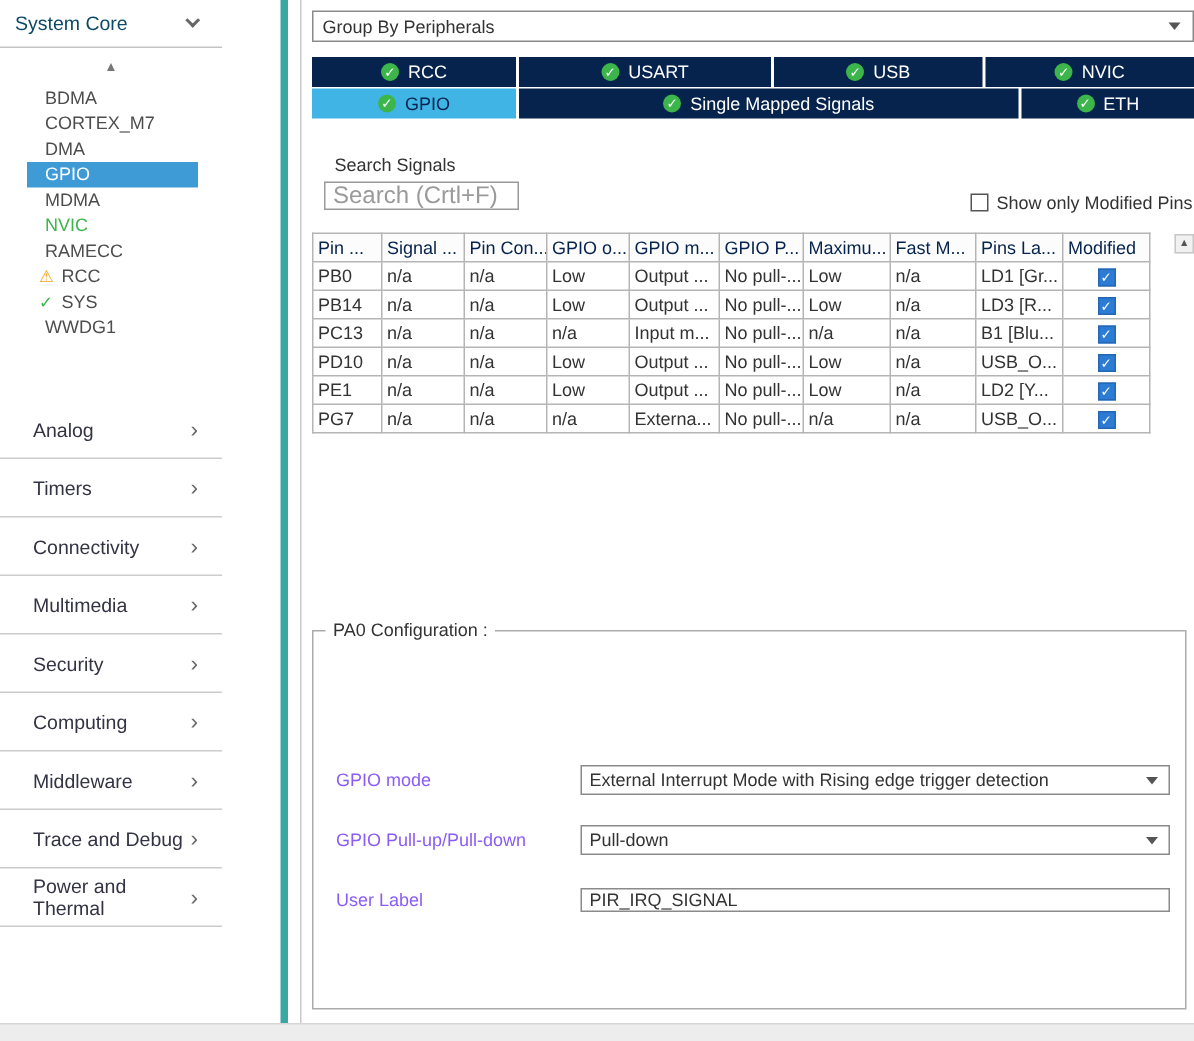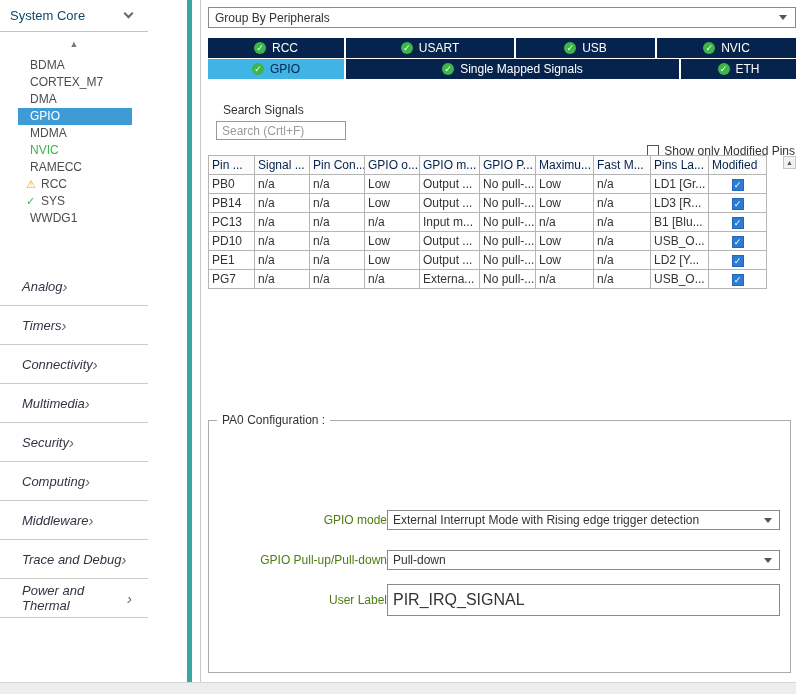--- a/index.html
+++ b/index.html
@@ -17,65 +17,65 @@
   .sb-scroll-up { text-align:center; color:#777; font-size:9px; padding:7px 0 8px; cursor:pointer; }
   .sb-item { height:17px; line-height:17px; margin:0 16px 0 18px; padding-left:12px;
     color:#4d4d4d; cursor:pointer; white-space:nowrap; }
   .sb-item.selected { background:#3e9bd6; color:#fff; }
   .sb-item.green { color:#3cb54b; }
   .sb-item.has-icon { padding-left:8px; }
   .sb-icon { display:inline-block; width:15px; font-size:11px; }
   .sb-icon.warn { color:#efa51f; }
   .sb-icon.ok { color:#3cb54b; }
   .sb-cats { margin-top:40px; }
-  .sb-cat { height:39px; display:flex; align-items:center; justify-content:flex-start;
-    padding:0 16px 0 22px; border-bottom:1px solid #ccc; color:#333344; font-size:13px; cursor:pointer;font-style:italic; }
+  .sb-cat { height:39px; display:flex; align-items:center; justify-content:space-between;
+    padding:0 16px 0 22px; border-bottom:1px solid #ccc; color:#333344; font-size:13px; cursor:pointer; }
   .sb-cat .chev-glyph { color:#666; font-size:15px; }
   
   .splitter { position:absolute; left:187px; top:0; width:5px; height:100%; background:#3aa7a3; cursor:col-resize; }
   
   .main { position:absolute; left:200px; top:0; right:0; height:calc(100% - 12px); border-left:1px solid #c8c8c8; background:#fff; }
   .group-by { position:absolute; top:7px; left:7px; right:0; height:21px; border:1px solid #8a8a8a;
     background:#fff; display:flex; align-items:center; justify-content:space-between; padding:0 8px 0 6px; cursor:pointer; }
   .dd-arrow { width:0; height:0; border-left:4px solid transparent; border-right:4px solid transparent; border-top:5px solid #555; }
   .tabs { position:absolute; top:38px; left:7px; right:0; }
   .tab-row { display:flex; height:20px; gap:2px; margin-bottom:1px; }
   .tab { background:#05234c; color:#fff; display:flex; align-items:center; justify-content:center; gap:6px; cursor:pointer; }
   .tab.selected { background:#41b4e6; color:#05234c; }
   .check-badge { width:12px; height:12px; border-radius:50%; background:#3cb54b; color:#fff;
     font-size:9px; line-height:12px; text-align:center; flex:0 0 auto; }
   .t-rcc{width:136px;} .t-usart{width:168px;} .t-usb{width:139px;} .t-nvic{flex:1;}
   .t-gpio{width:136px;} .t-sms{width:333px;} .t-eth{flex:1;}
   .search-label { position:absolute; top:103px; left:22px; color:#333; }
   .search-input { position:absolute; top:121px; left:15px; width:130px; height:19px;
-    border:1px solid #999; padding:0 5px; font:inherit; font-size:12px; color:#333; }
+    border:1px solid #999; padding:0 5px; font:inherit; font-size:16px; color:#333; }
   .search-input::placeholder { color:#9a9a9a; }
-  .show-mod { position:absolute; top:144px; right:1px; display:flex; align-items:center; gap:5px; cursor:pointer; white-space:nowrap; }
+  .show-mod { position:absolute; top:128px; right:1px; display:flex; align-items:center; gap:5px; cursor:pointer; white-space:nowrap; }
   .cb-empty { width:12px; height:12px; border:1px solid #555; background:#fff; flex:0 0 auto; }
   
   .pin-table { position:absolute; top:155px; left:7px; width:558px; border-collapse:collapse; table-layout:fixed; }
   .pin-table th, .pin-table td { border:1px solid #b5b5b5; height:19px; padding:0 3px;
     font-size:12px; font-weight:normal; text-align:left; white-space:nowrap; overflow:hidden; }
   .pin-table th { color:#05234c; background:#fcfcfc; }
   .pin-table td { color:#333; background:#fff; }
   .pin-table tr.selected td { background:#b8d9f2; }
   .pin-table td.center { text-align:center; }
   .cb-checked { display:inline-block; width:12px; height:12px; background:#2d7cd4; border:1px solid #2367b5;
     color:#fff; font-size:9px; line-height:11px; text-align:center; vertical-align:middle; cursor:pointer; }
   .table-scroll-up { position:absolute; top:156px; right:0; width:13px; height:13px; background:#f1f1f1;
     border:1px solid #c6c6c6; font-size:7px; color:#555; text-align:center; line-height:11px; cursor:pointer; }
   
   .config { position:absolute; top:420px; left:7px; right:5px; bottom:9px; border:1px solid #ababab; }
   .config-legend { position:absolute; top:-8px; left:8px; background:#fff; padding:0 5px; color:#333; }
   .cfg-row { position:absolute; left:15px; right:10px; height:20px; display:flex; align-items:center; }
   .cfg-row.r0 { top:89px; } .cfg-row.r1 { top:129px; } .cfg-row.r2 { top:169px; }
-  .cfg-label { width:163px; color:#4d7c0f; flex:0 0 auto;text-align:right; }
+  .cfg-label { width:163px; color:#8b5cf6; flex:0 0 auto; }
   .cfg-select { flex:1; height:20px; border:1px solid #8a8a8a; background:#fff; display:flex;
     align-items:center; justify-content:space-between; padding:0 7px 0 5px; cursor:pointer; overflow:hidden; white-space:nowrap; }
-  .cfg-input { flex:1; height:32px; border:1px solid #8a8a8a; background:#fff; padding:0 5px; font:inherit; font-size:16px; color:#333; }
+  .cfg-input { flex:1; height:16px; border:1px solid #8a8a8a; background:#fff; padding:0 5px; font:inherit; font-size:12px; color:#333; }
   
   .bottom-strip { position:absolute; left:0; right:0; bottom:0; height:12px; background:#ededed; border-top:1px solid #d5d5d5; }
 </style>
 </head>
 <body>
 
 <div class="sidebar">
   <div class="sb-header">
     <span>System Core</span>
     <span class="chev-down"></span>

